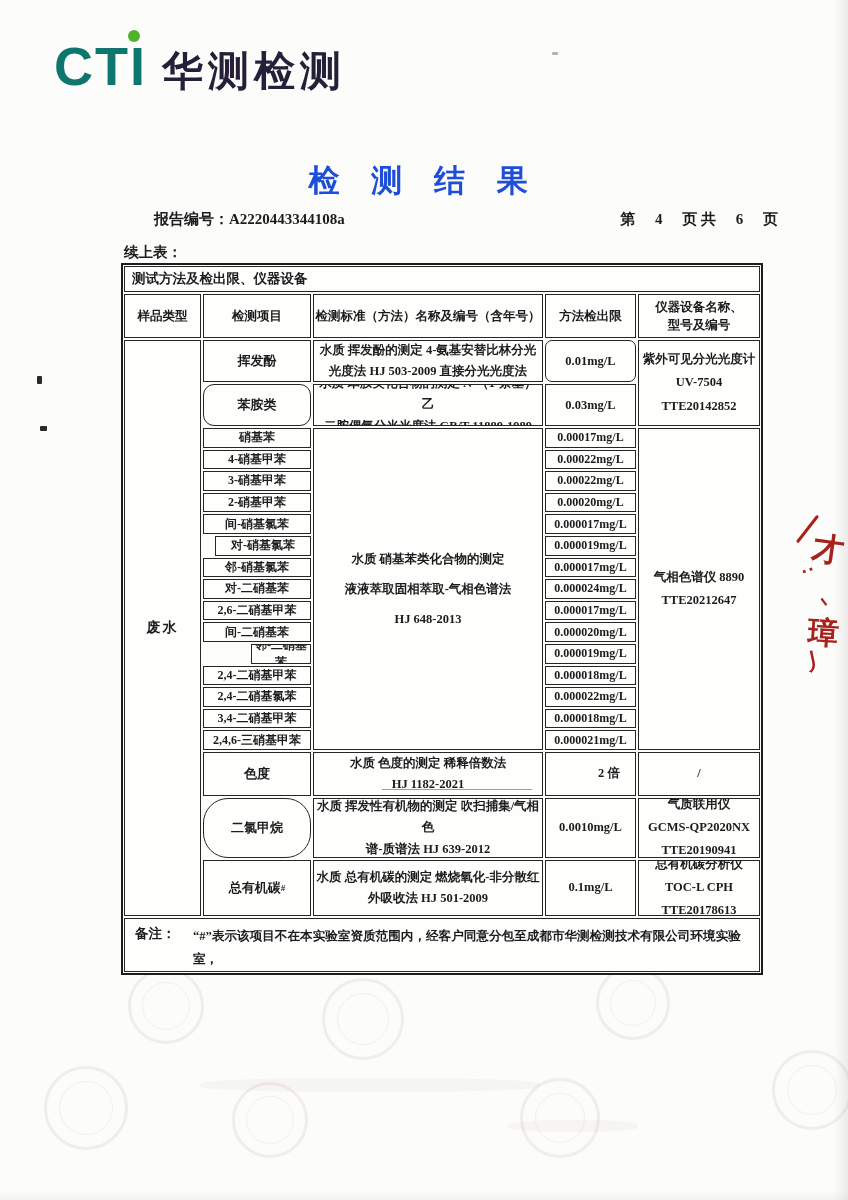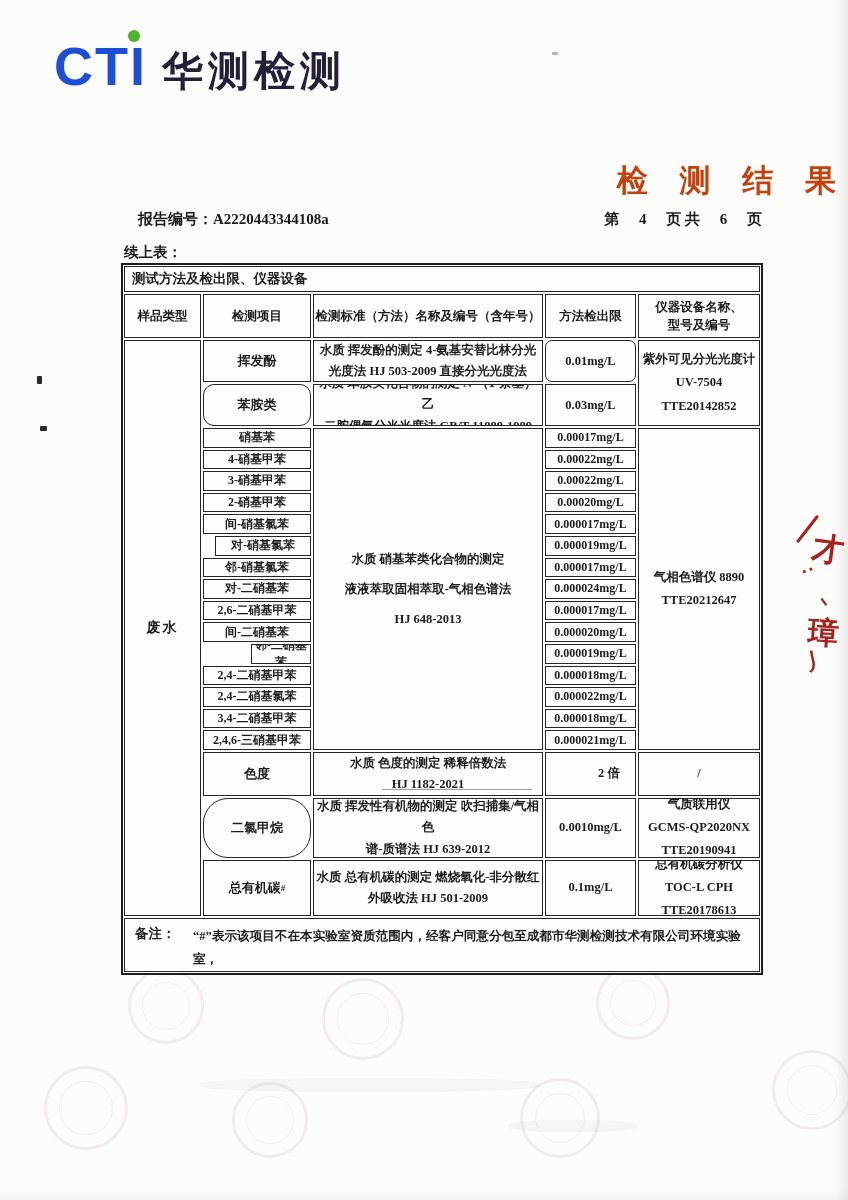--- a/index.html
+++ b/index.html
@@ -18,30 +18,30 @@
 
   
   .wm { position:absolute; border-radius:50%; border:3px solid rgba(170,150,150,0.14); }
   .wm::after { content:""; position:absolute; inset:16%; border-radius:50%; border:1px solid rgba(170,150,150,0.12); }
   .smudge { position:absolute; background:rgba(180,160,160,0.07); border-radius:40%; }
 
   
   .logo { position:absolute; left:54px; top:42px; display:flex; align-items:flex-end;
     font-family:"Liberation Sans","DejaVu Sans",sans-serif; }
   .cti { position:relative; font-size:54px; font-weight:800; letter-spacing:2px;
-    color:#1d4ed8; line-height:0.92; }
+    color:#0f766e; line-height:0.92; }
   .cti-dot { position:absolute; left:74px; top:-12px; width:12px; height:12px;
     border-radius:50%; background:#4fb32b; }
   .brand { font-size:41px; font-weight:900; color:#261f38; letter-spacing:5px;
     margin-left:15px; line-height:1.0; }
 
   
-  .title { position:absolute; left:0; top:160px; width:100%; text-align:right;
-    font-size:31px; font-weight:700; letter-spacing:12px; color:#c2410c; }
-  .report-line { position:absolute; left:138px; top:210px; width:624px;
+  .title { position:absolute; left:0; top:160px; width:100%; text-align:center;
+    font-size:31px; font-weight:700; letter-spacing:12px; color:#1d4ed8; }
+  .report-line { position:absolute; left:154px; top:210px; width:624px;
     display:flex; justify-content:space-between; align-items:baseline;
     font-size:15px; font-weight:700; }
   .pageinfo span { margin-left:16px; }
   .continued { position:absolute; left:124px; top:243px; font-size:14.5px; font-weight:700; }
 
   
   .tbl { position:absolute; left:121px; top:263px; width:642px;
     border:2.4px solid #1d1d1d; background:#fdfdfc; padding:1px; }
   .grid { display:grid;
     grid-template-columns:77px 108px 230px 91px 1fr;

